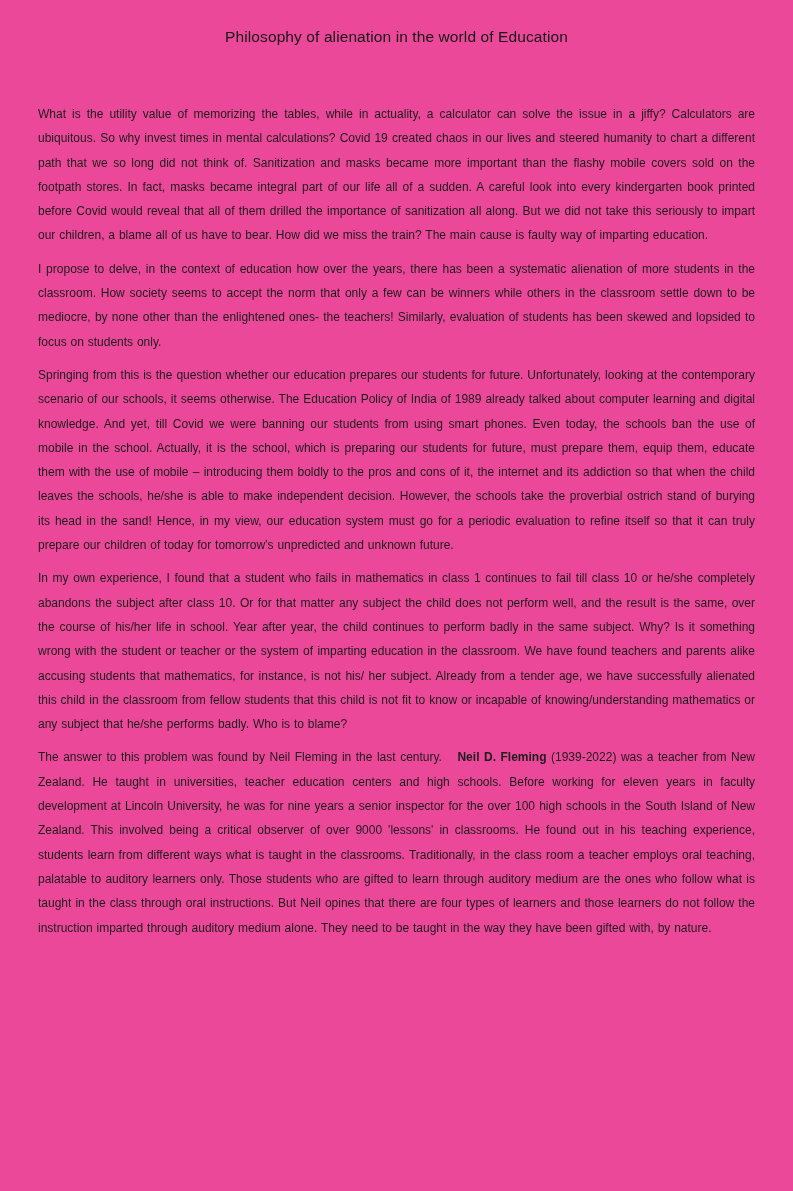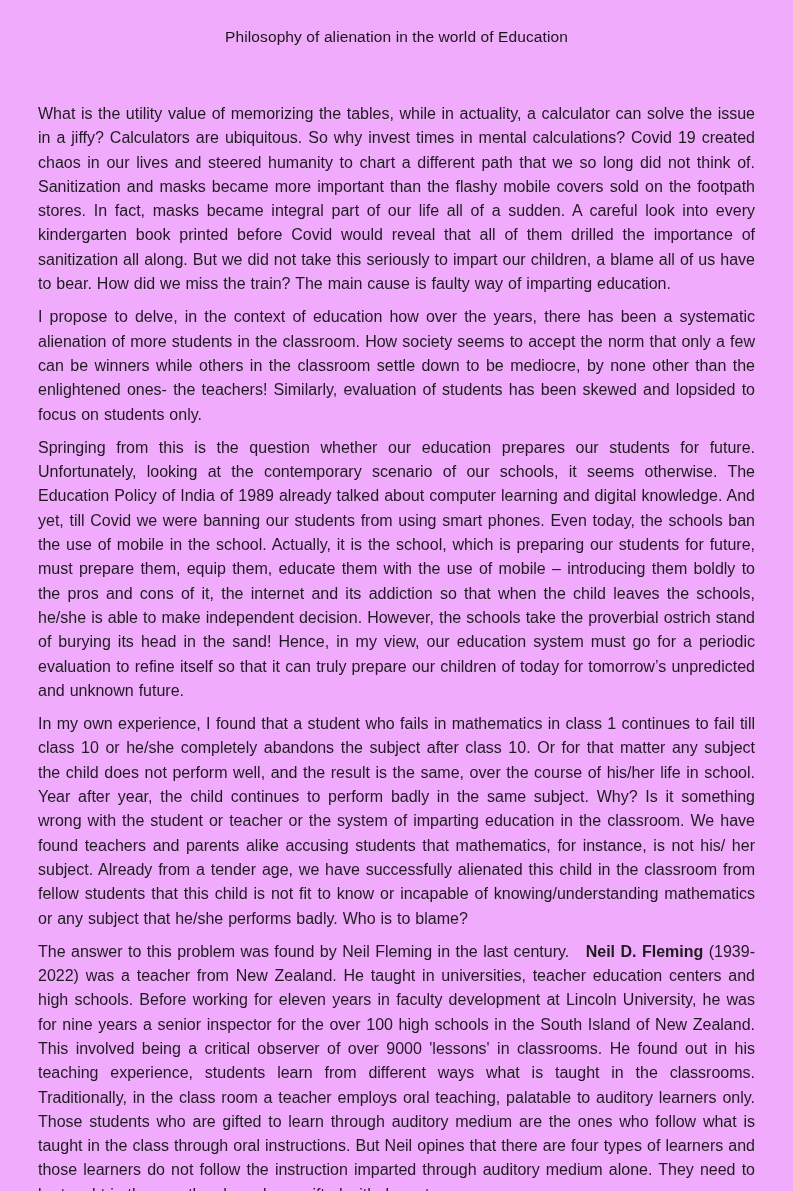--- a/index.html
+++ b/index.html
@@ -4,39 +4,39 @@
 <style>
   html, body {
     margin: 0;
     padding: 0;
     background: #ffffff;
   }
   .page {
     width: 793px;
     height: 1191px;
     box-sizing: border-box;
-    background: #f0abfc;
+    background: #ec4899;
     padding: 24px 38px 0 38px;
     font-family: "Liberation Sans", sans-serif;
     color: #1c1c1c;
     overflow: hidden;
   }
   .doc-title {
     text-align: center;
     font-size: 15.5px;
     font-weight: 400;
     letter-spacing: 0.1px;
     margin: 4px 0 0 0;
     color: #161616;
   }
   .doc-body {
     margin-top: 56px;
   }
   .para {
-    font-size: 16px;
+    font-size: 12px;
     line-height: 24.3px;
     text-align: justify;
     margin: 0 0 9px 0;
     color: #1c1c1c;
     word-spacing: 0.5px;
   }
   .seg-normal { font-weight: 400; }
   .seg-bold { font-weight: 700; margin-left: 11px; }
   .seg-underline { text-underline-offset: 2px; }
 </style>

